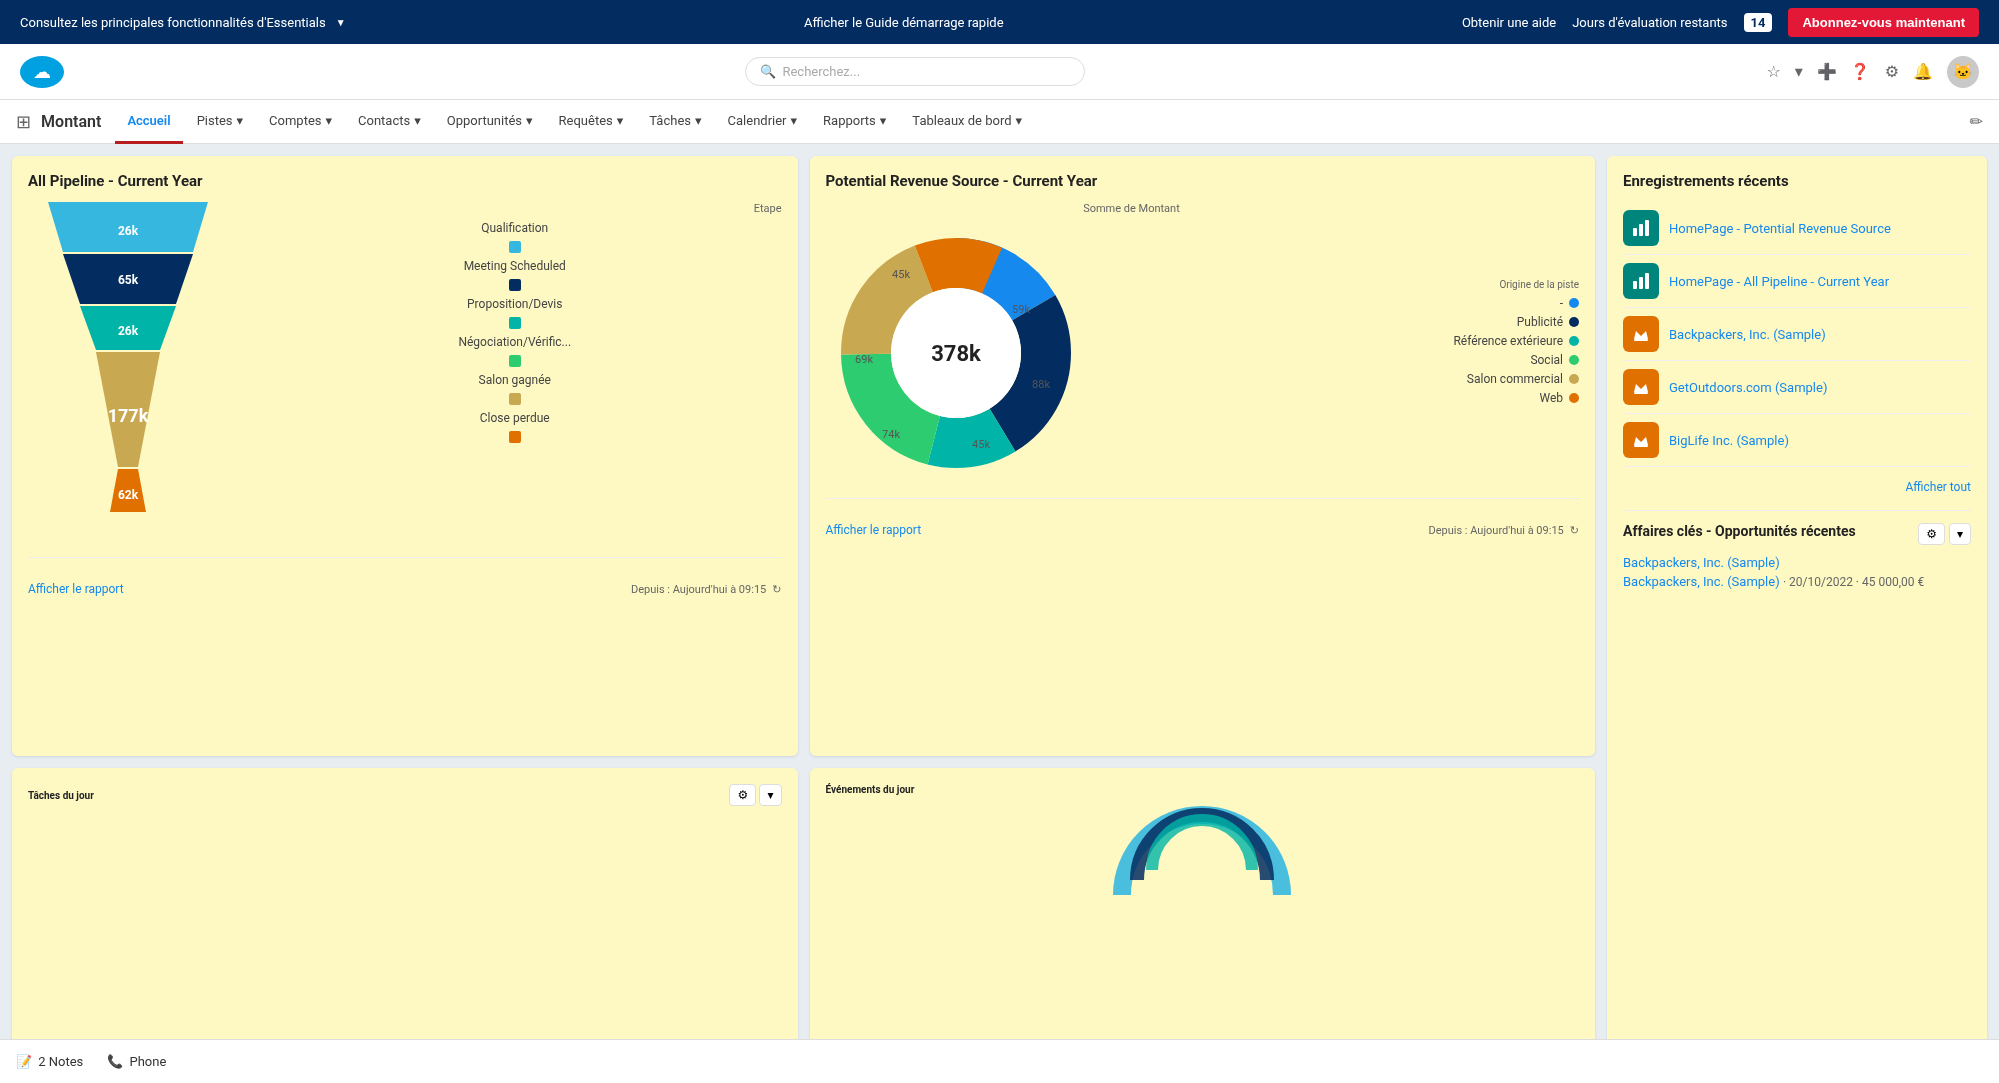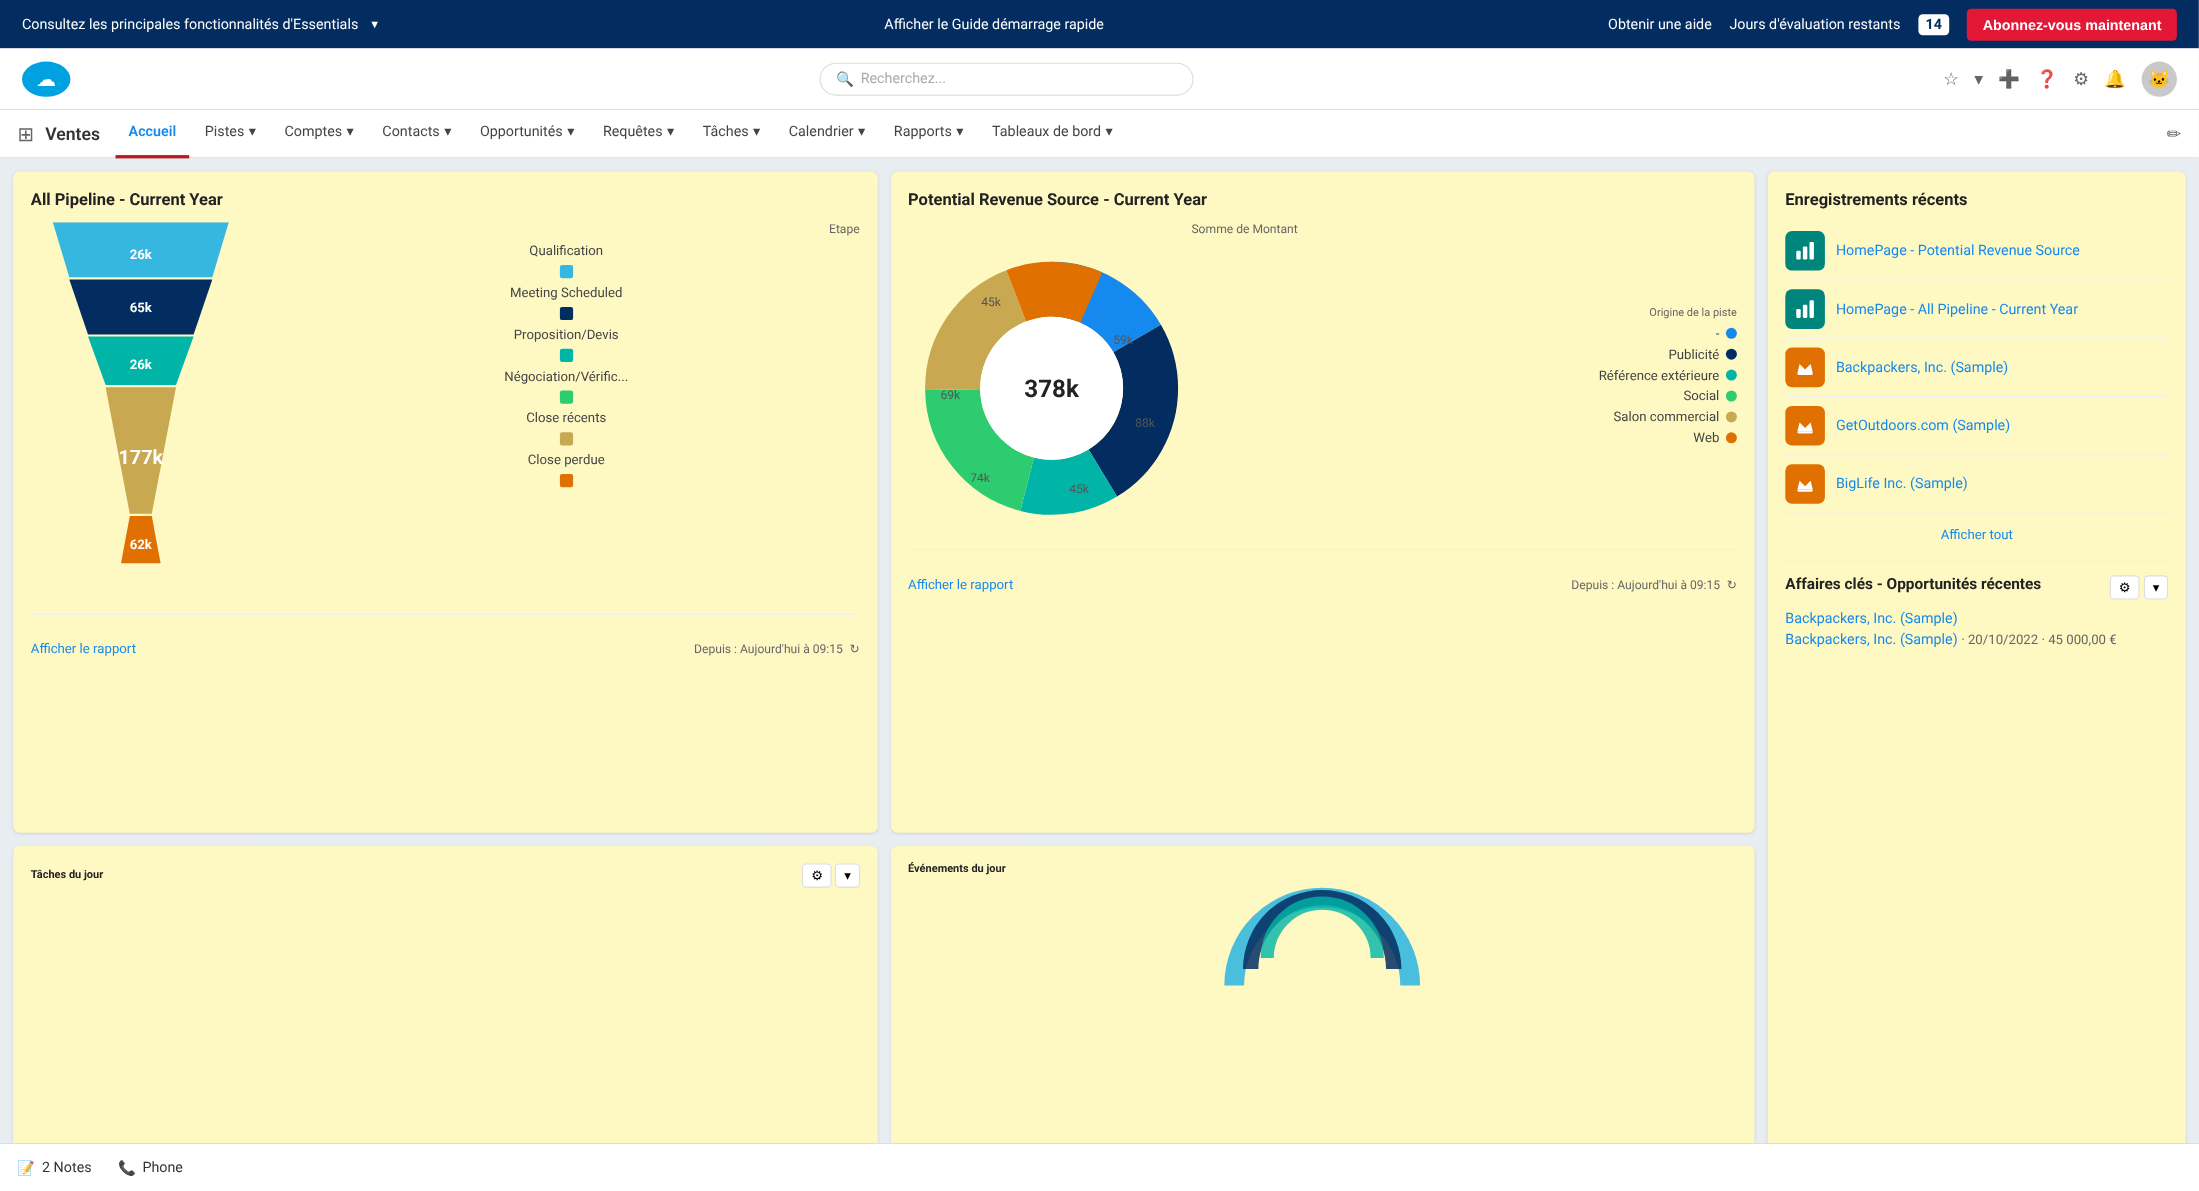--- a/index.html
+++ b/index.html
@@ -153,21 +153,21 @@
     .recent-item { display: flex; align-items: center; gap: 10px; padding: 8px 0; border-bottom: 1px solid #f0f0f0; }
     .recent-item:last-of-type { border-bottom: none; }
     .recent-icon {
       width: 36px; height: 36px; border-radius: 6px;
       display: flex; align-items: center; justify-content: center;
       font-size: 16px; flex-shrink: 0;
     }
     .recent-icon.teal { background: #00857d; }
     .recent-icon.orange { background: #e07000; }
     .recent-link { color: #1589ee; font-size: 13px; cursor: pointer; }
-    .view-all { text-align: center; padding-top: 12px; }
+    .view-all { text-align: right; padding-top: 12px; }
     .key-deals-header { display: flex; justify-content: space-between; margin-bottom: 10px; }
     .key-deals-title { font-size: 14px; font-weight: 700; color: #222; }
     .key-deals-controls { display: flex; gap: 4px; }
     .control-btn { border: 1px solid #ddd; background: #fff; border-radius: 4px; padding: 3px 7px; font-size: 12px; cursor: pointer; }
     .deal-item { margin-bottom: 4px; }
     .deal-link { color: #1589ee; font-size: 13px; cursor: pointer; }
     .deal-meta { font-size: 12px; color: #666; }
 
     
     .tasks-card { grid-column: 1; grid-row: 2; }
@@ -227,21 +227,21 @@
     <span class="header-icon">➕</span>
     <span class="header-icon">❓</span>
     <span class="header-icon">⚙</span>
     <span class="header-icon">🔔</span>
     <div class="avatar">🐱</div>
   </div>
 </div>
 
 <div class="nav">
   <span class="nav-apps">⊞</span>
-  <span class="nav-brand">Ventes</span>
+  <span class="nav-brand">Montant</span>
   <div class="nav-item active">
     <span>Accueil</span>
   </div>
   <div class="nav-item">
     <span>Pistes</span>
     <span>▾</span>
   </div>
   <div class="nav-item">
     <span>Comptes</span>
     <span>▾</span>
@@ -315,21 +315,21 @@
         </div>
         <div class="legend-item">
           <span>Proposition/Devis</span>
           <div class="legend-color" style="background:#00b5a8;"></div>
         </div>
         <div class="legend-item">
           <span>Négociation/Vérific...</span>
           <div class="legend-color" style="background:#2ecc71;"></div>
         </div>
         <div class="legend-item">
-          <span>Close récents</span>
+          <span>Salon gagnée</span>
           <div class="legend-color" style="background:#c8a850;"></div>
         </div>
         <div class="legend-item">
           <span>Close perdue</span>
           <div class="legend-color" style="background:#e07000;"></div>
         </div>
       </div>
     </div>
     <div class="card-footer">
       <a class="link-blue">Afficher le rapport</a>

